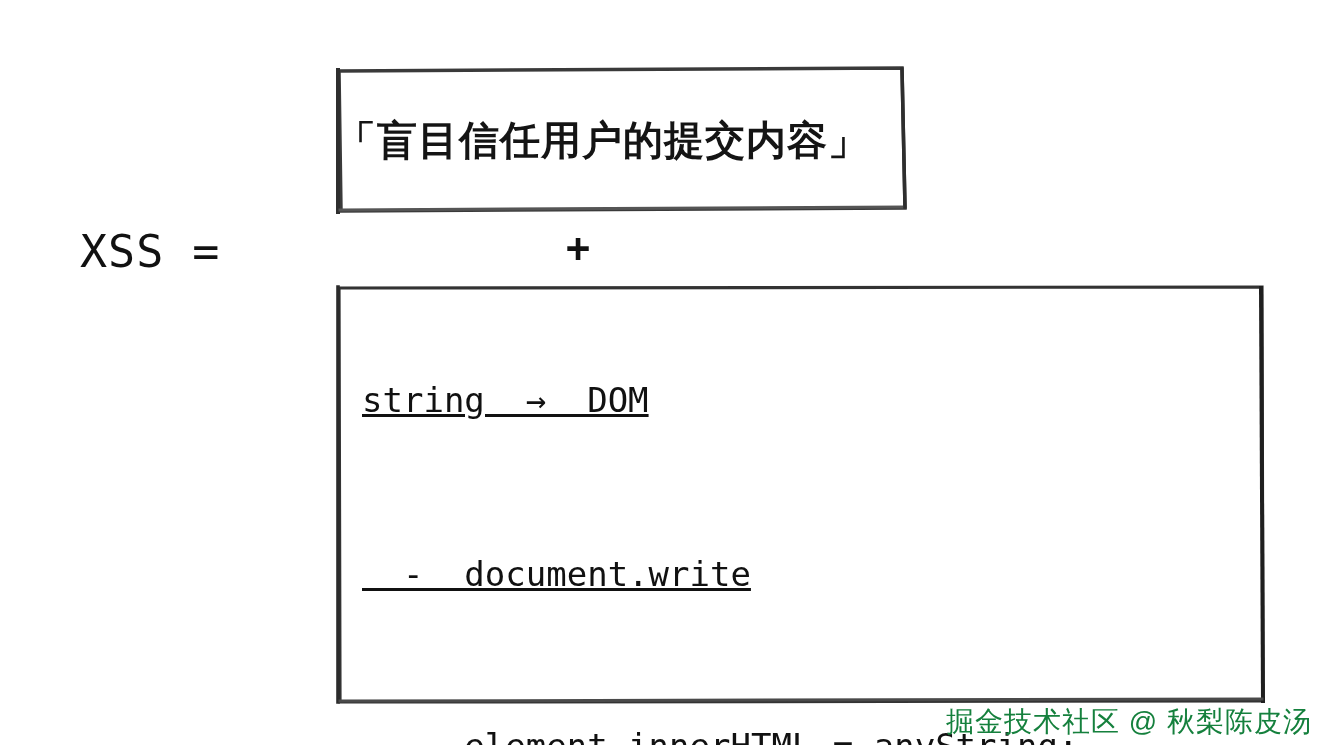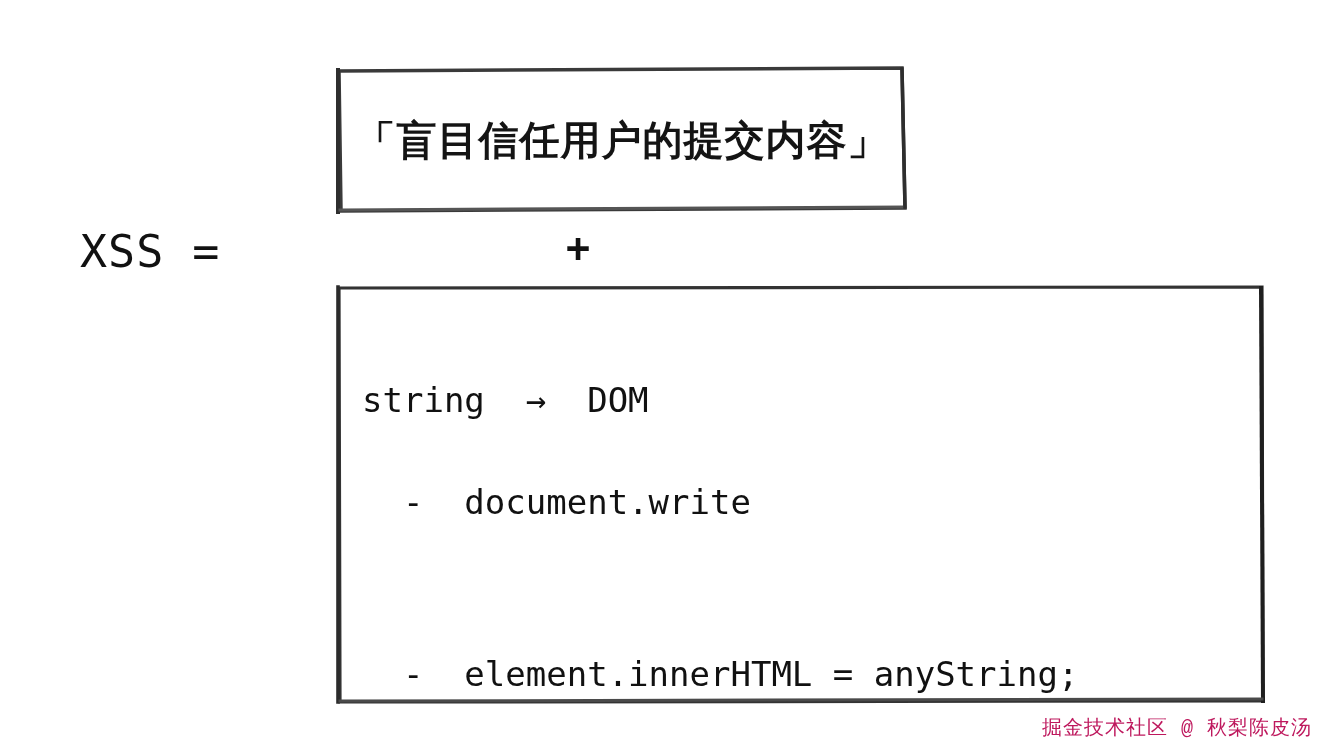--- a/index.html
+++ b/index.html
@@ -68,21 +68,20 @@
     top: 66px;
     width: 572px;
     height: 148px;
   }
   .box-top .label {
     position: absolute;
     left: 0;
     right: 0;
     top: 50%;
     transform: translateY(-50%);
-    text-align: center;
     font-family: "DejaVu Sans", "Liberation Sans", sans-serif;
     font-size: 40px;
     font-weight: 600;
     letter-spacing: 1px;
     color: #141414;
     white-space: nowrap;
   }
 
   
   .box-bottom {
@@ -100,33 +99,34 @@
     font-family: "DejaVu Sans Mono", "Liberation Mono", monospace;
     font-size: 34px;
     font-weight: 400;
     color: #111111;
     line-height: 1;
     white-space: pre;
   }
   .code-line {
     white-space: pre;
     display: block;
+    text-decoration: underline;
   }
   .code-line.head    { margin-top: 0px; }
-  .code-line.item-1  { }
+  .code-line.item-1  { margin-top: 72px; }
   .code-line.item-2  { margin-top: 70px; }
 
   
   .watermark {
     position: absolute;
     right: 14px;
     bottom: 4px;
-    font-family: Liberation Mono, monospace;
-    font-size: 20px;
-    color: #be185d;
+    font-family: Liberation Sans, sans-serif;
+    font-size: 28px;
+    color: #15803d;
     white-space: nowrap;
     letter-spacing: 1px;
   }
 </style>
 </head>
 <body>
 
 <div class="canvas">
 
   <div class="xss-term">XSS =</div>

